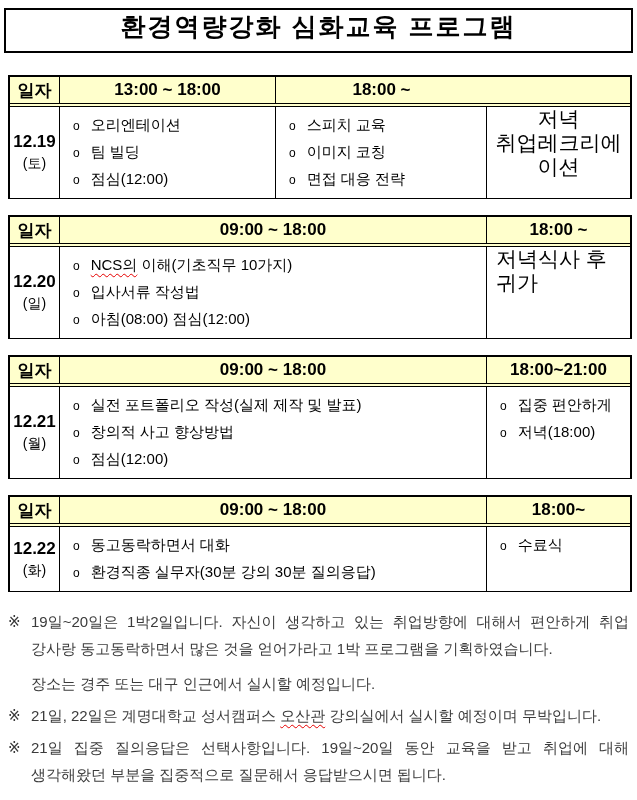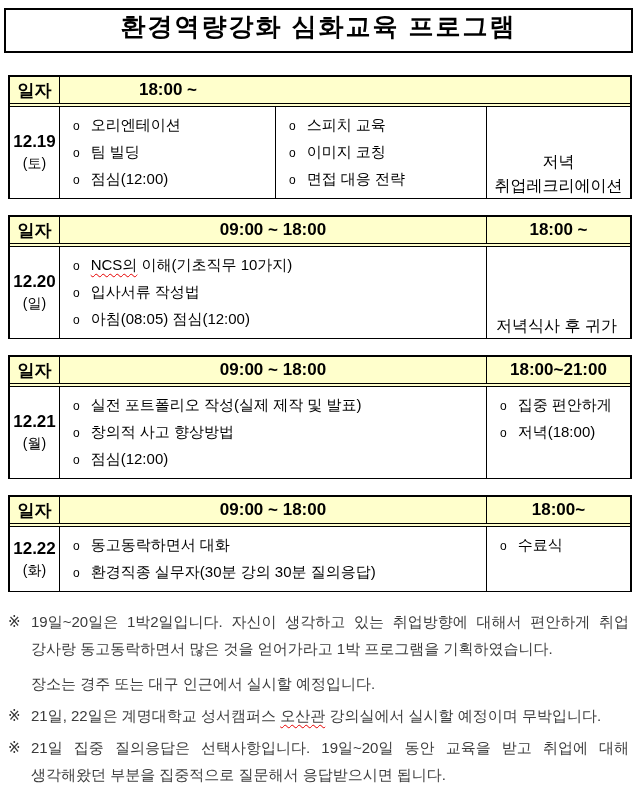--- a/index.html
+++ b/index.html
@@ -51,22 +51,22 @@
   }
   .date{font-size:17px;font-weight:bold;}
   .day{font-size:14px;}
   .bullets{
     display:flex;flex-direction:column;
     padding:5px 4px 5px 13px;
   }
   .bitem{font-size:15px;line-height:26px;white-space:nowrap;}
   .bullet{font-size:12px;margin-right:11px;}
   .textcell{
-    display:flex;flex-direction:column;justify-content:flex-end;
-    font-size:16px;line-height:24px;
+    display:flex;flex-direction:column;justify-content:flex-start;
+    font-size:21px;line-height:24px;
   }
   .align-center{align-items:center;text-align:center;}
   .align-left{padding-left:9px;}
   
   #notes{margin:10px 8px 0 8px;}
   .npara{
     position:relative;margin:0 0 5px 0;padding-left:23px;
     font-size:15px;line-height:27px;color:var(--note-text);
     text-align:justify;word-break:keep-all;
   }
@@ -84,20 +84,21 @@
 <body>
 
 <div class="title-box">
   <span>환경역량강화 심화교육 프로그램</span>
 </div>
 
 <div id="tables">
     <div class="tbl">
       <div class="trow thead cols-4">
         <div class="cell">일자</div>
+        <div class="cell">13:00 ~ 18:00</div>
         <div class="cell">18:00 ~</div>
       </div>
       <div class="trow tbody cols-4">
         <div class="cell datecell">
           <div class="date">12.19</div>
           <div class="day">(토)</div>
         </div>
         <div class="cell bullets">
           <div class="bitem"><span class="bullet">o</span><span>오리엔테이션</span></div>
           <div class="bitem"><span class="bullet">o</span><span>팀 빌딩</span></div>
@@ -121,21 +122,21 @@
         <div class="cell">18:00 ~</div>
       </div>
       <div class="trow tbody cols-3">
         <div class="cell datecell">
           <div class="date">12.20</div>
           <div class="day">(일)</div>
         </div>
         <div class="cell bullets">
           <div class="bitem"><span class="bullet">o</span><span><span class="wavy">NCS의</span><span> 이해(기초직무 10가지)</span></span></div>
           <div class="bitem"><span class="bullet">o</span><span>입사서류 작성법</span></div>
-          <div class="bitem"><span class="bullet">o</span><span>아침(08:05) 점심(12:00)</span></div>
+          <div class="bitem"><span class="bullet">o</span><span>아침(08:00) 점심(12:00)</span></div>
         </div>
         <div class="cell textcell align-left">
           <div class="tline">저녁식사 후 귀가</div>
         </div>
       </div>
     </div>
     <div class="tbl">
       <div class="trow thead cols-3">
         <div class="cell">일자</div>
         <div class="cell">09:00 ~ 18:00</div>

